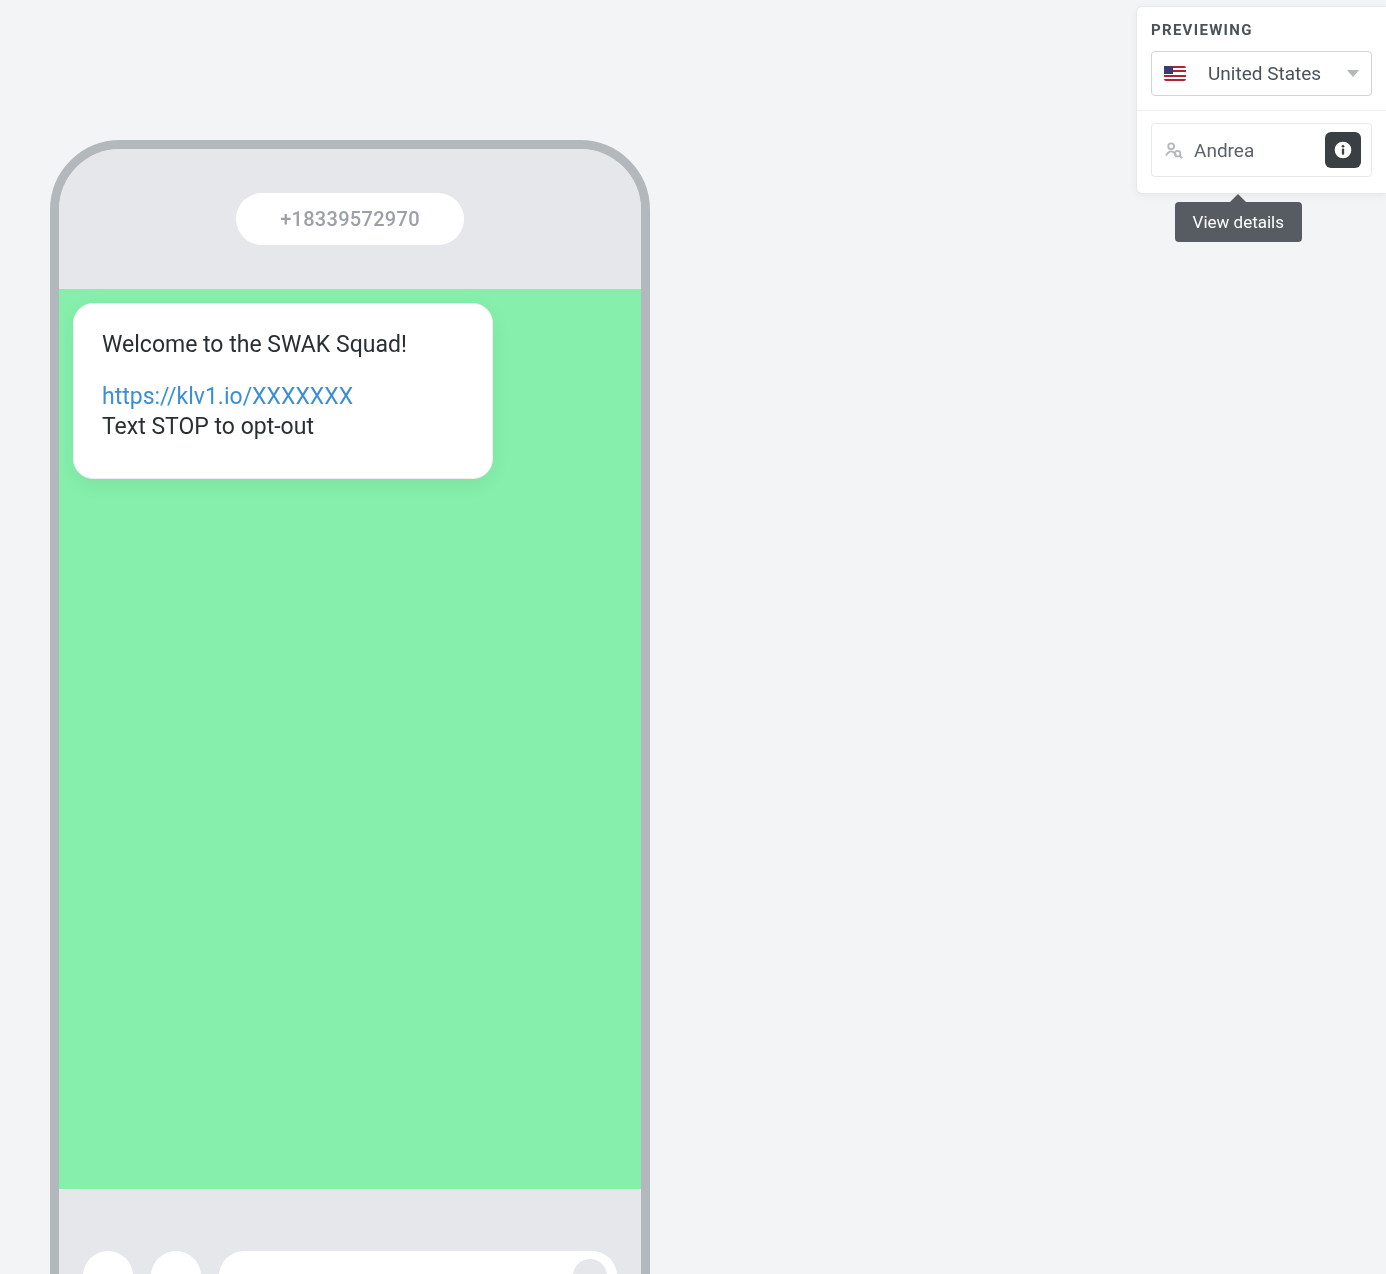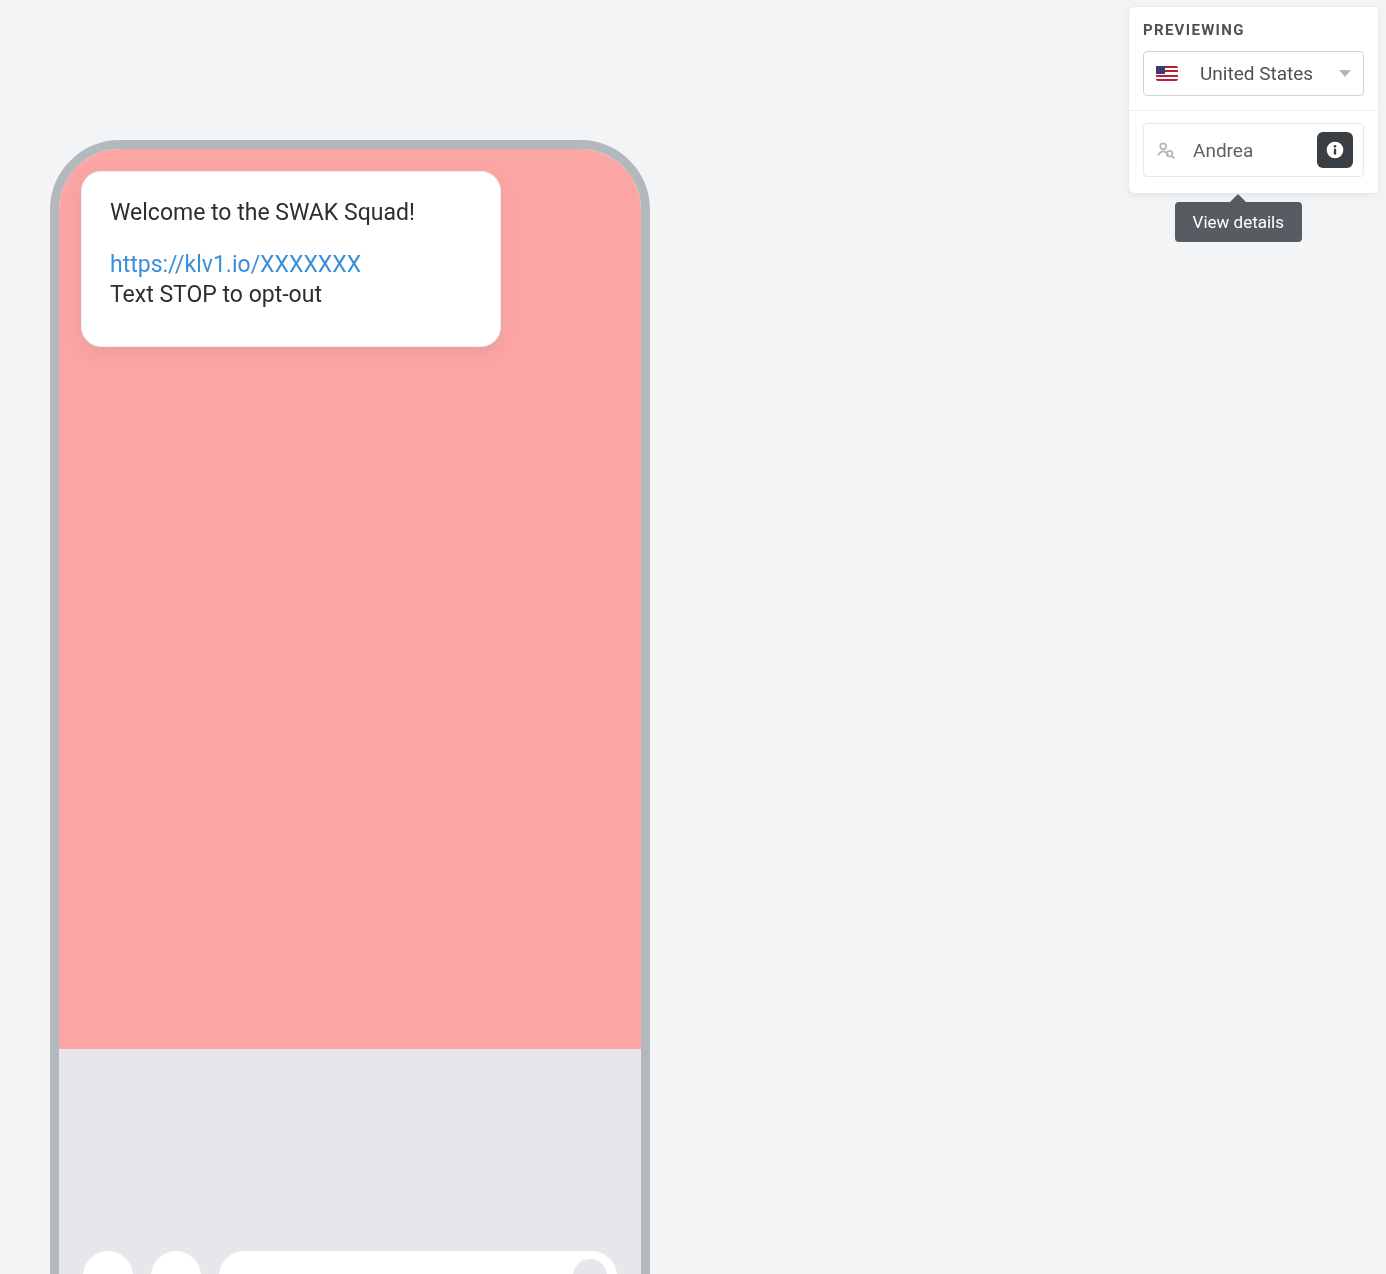--- a/index.html
+++ b/index.html
@@ -34,23 +34,23 @@
     .phone-number-pill {
       background: #ffffff;
       color: #9ba1a7;
       font-size: 20px;
       padding: 14px 44px;
       border-radius: 28px;
       letter-spacing: .3px;
       font-weight: 500;
     }
     .phone-body {
-      background: #fca5a5;
+      background: #86efac;
       height: 900px;
-      padding: 22px;
+      padding: 14px;
     }
     .msg-bubble {
       background: #ffffff;
       border: 1px solid #eceff1;
       border-radius: 20px;
       padding: 26px 28px 24px;
       width: 420px;
       box-shadow: 0 6px 20px rgba(0,0,0,.06);
       color: #2a2f33;
       font-size: 23px;
@@ -92,21 +92,21 @@
       width: 34px;
       height: 34px;
       background: #e5e7ea;
       border-radius: 50%;
     }
 
     
     .preview-panel {
       position: absolute;
       top: 6px;
-      right: 8px;
+      right: 0;
       width: 250px;
       background: #ffffff;
       border: 1px solid #e6e9eb;
       border-right: none;
       border-radius: 6px 0 0 6px;
       box-shadow: 0 2px 8px rgba(0,0,0,.05);
       padding: 14px 14px 16px;
     }
     .preview-title {
       font-size: 15px;
@@ -158,21 +158,21 @@
       border-top: 7px solid #b3b8bc;
     }
     .divider {
       height: 1px;
       background: #eceff1;
       margin: 14px -14px 12px;
     }
     .user-select {
       display: flex;
       align-items: center;
-      gap: 17px;
+      gap: 10px;
       border: 1px solid #e6e9eb;
       border-radius: 4px;
       padding: 8px 10px;
       color: #5b6268;
       font-size: 19px;
       cursor: pointer;
     }
     .user-search-icon {
       width: 22px; height: 22px;
       color: #b3b8bc;
@@ -209,20 +209,23 @@
       transform:translateX(-50%);
       border-left:9px solid transparent;
       border-right:9px solid transparent;
       border-bottom:9px solid #565c61;
     }
   </style>
 </head>
 <body>
 
 <div class="phone">
+  <div class="phone-header">
+    <div class="phone-number-pill">+18339572970</div>
+  </div>
   <div class="phone-body">
     <div class="msg-bubble">
       <p>Welcome to the SWAK Squad!</p>
       <p>
         <a class="msg-link">https://klv1.io/XXXXXXX</a><br>
         <span>Text STOP to opt-out</span>
       </p>
     </div>
   </div>
   <div class="phone-footer">

